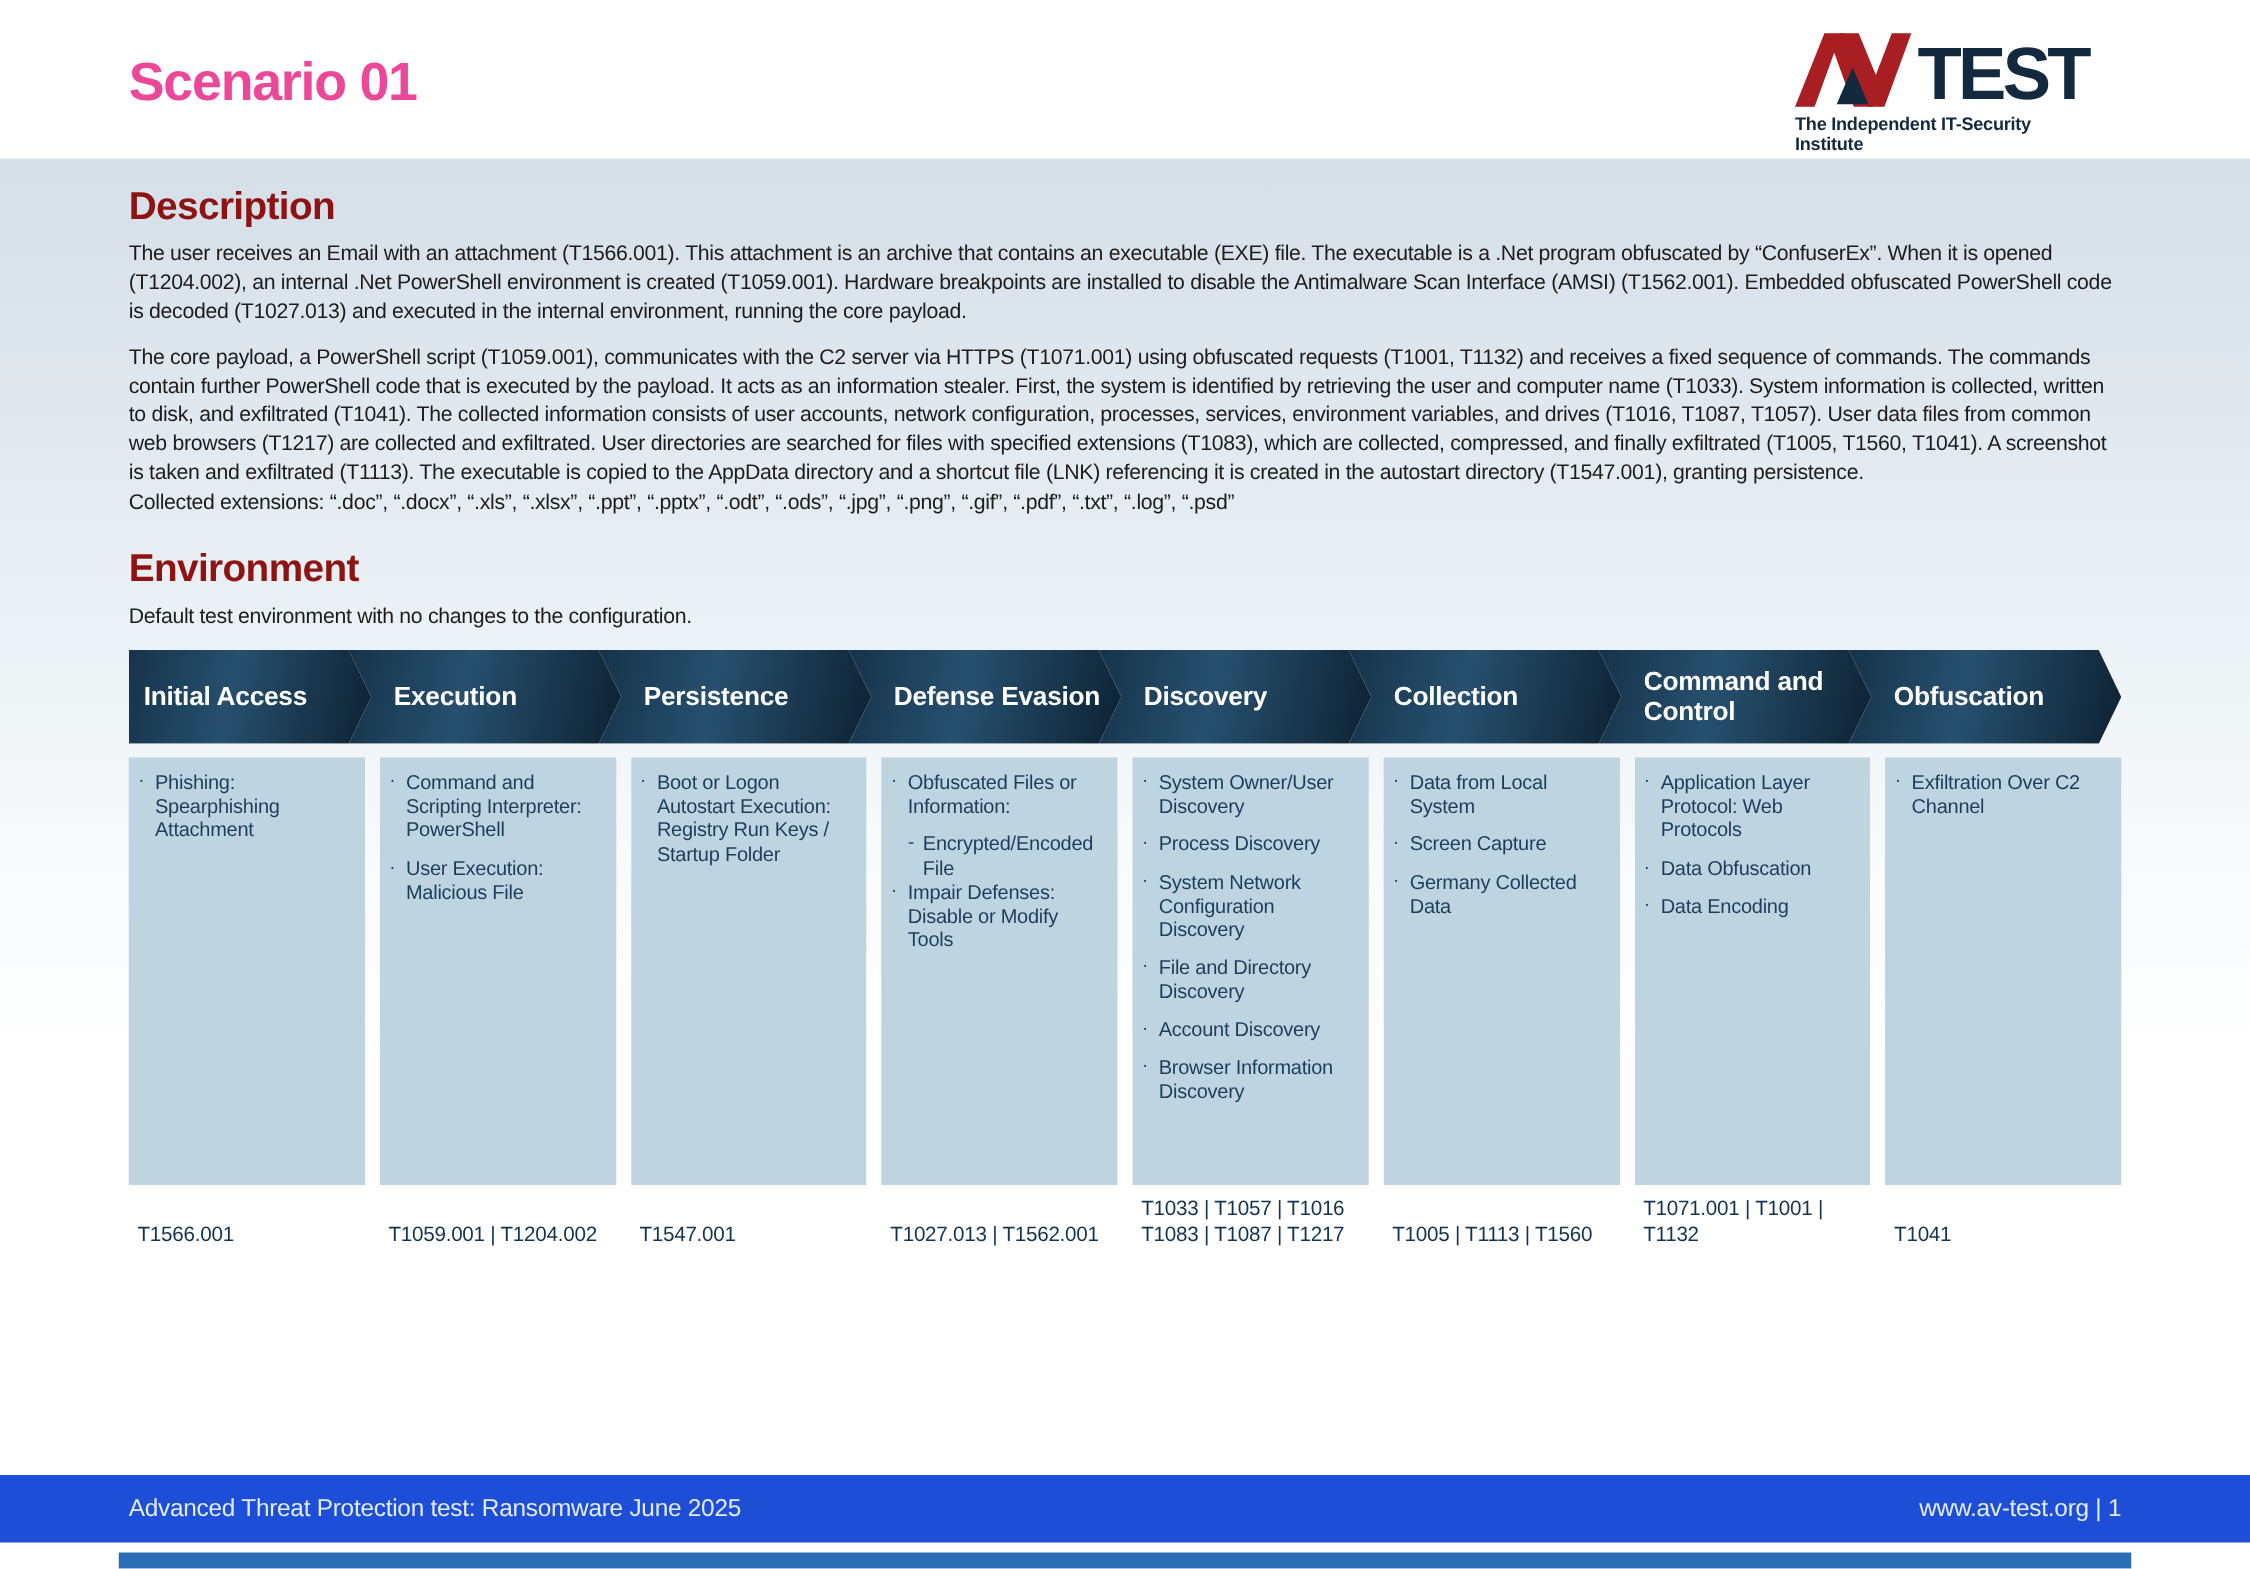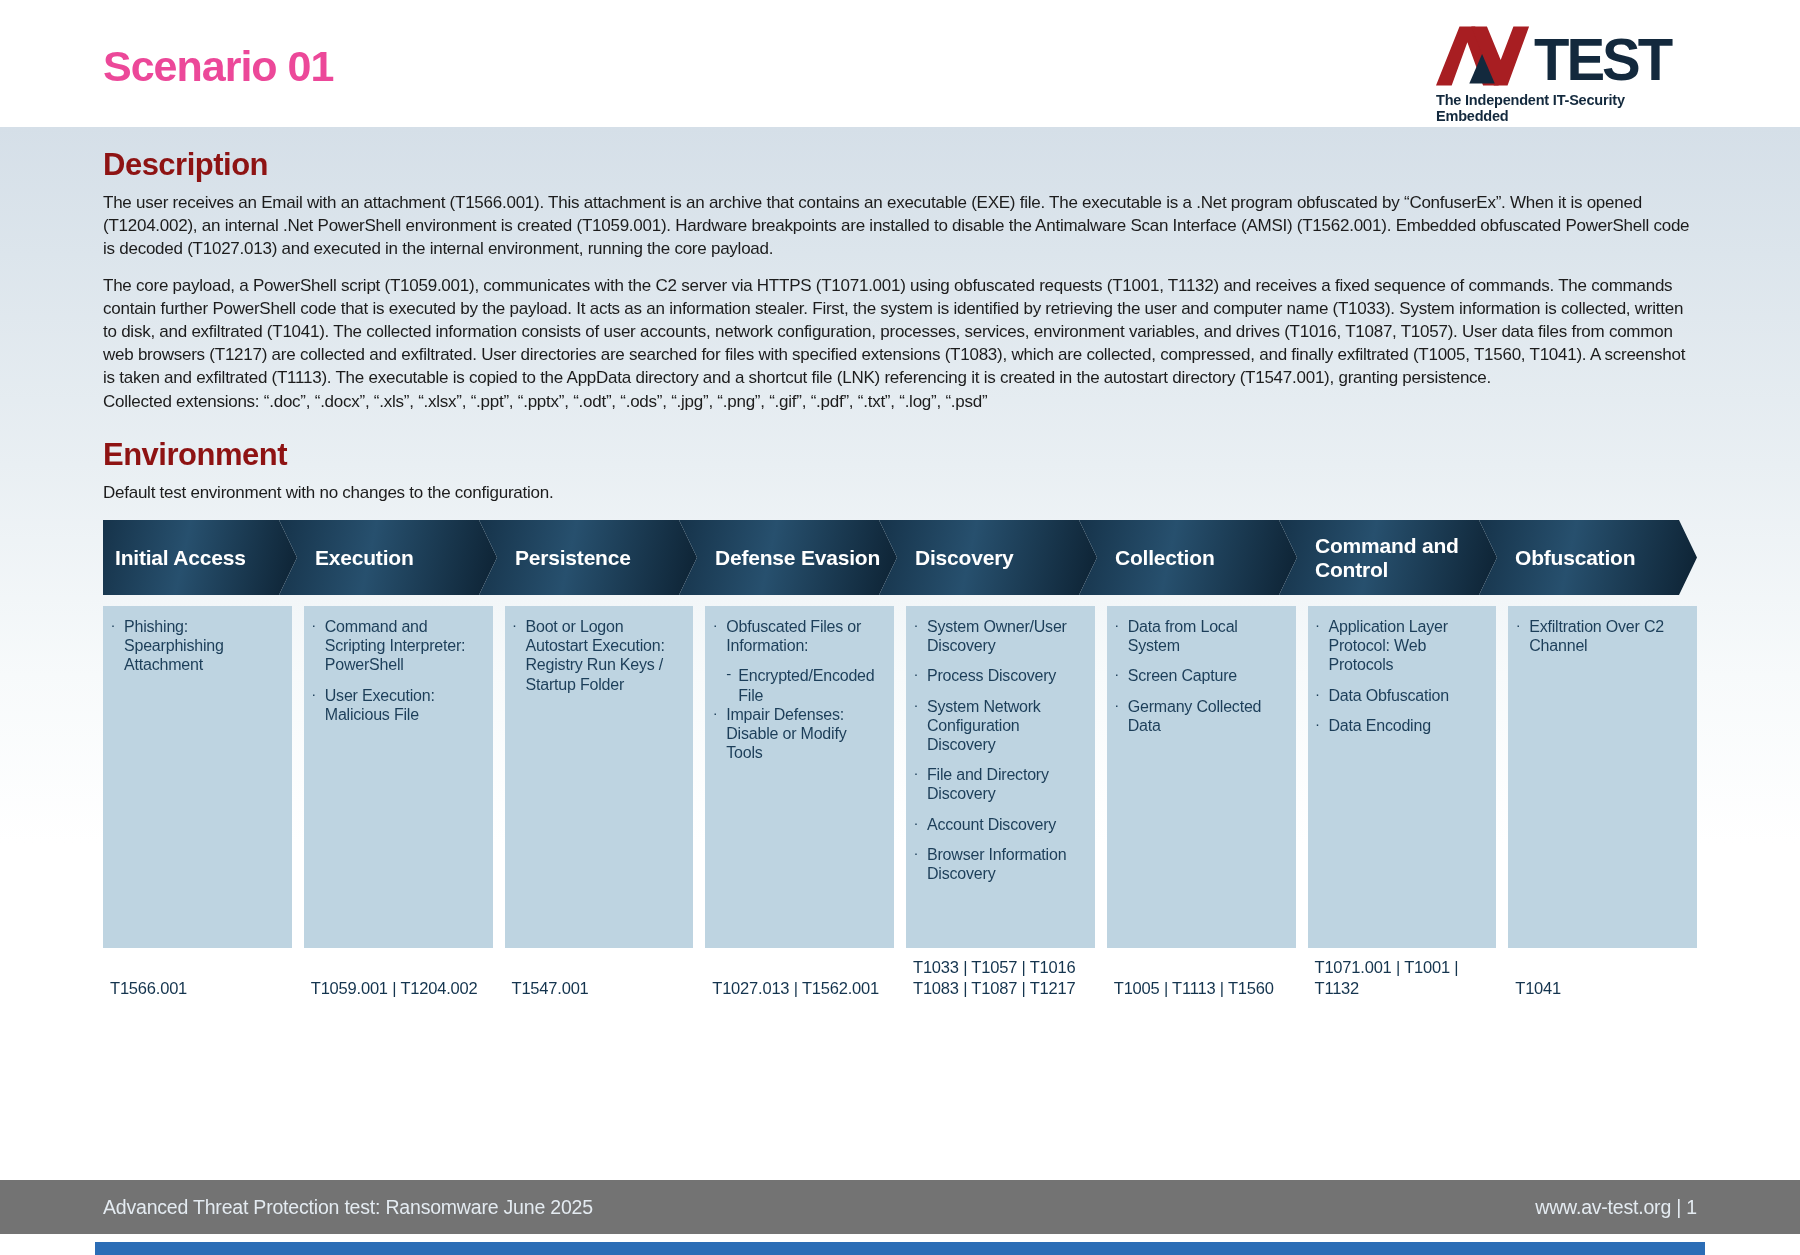--- a/index.html
+++ b/index.html
@@ -54,21 +54,21 @@
             line-height:1.2; letter-spacing:-0.2px; }
   .t-item .marker { flex:0 0 8px; font-size:15px; line-height:1.1; text-align:center; }
   .t-sub { display:flex; gap:6px; margin:2px 0 0 14px; }
   .t-sub .marker { flex:0 0 7px; }
 
   .ids-row { display:flex; gap:12px; margin-top:9px;align-items:flex-end; }
   .ids-cell { flex:1 1 0; padding-left:7px; color:#14344e; font-size:16.5px; font-weight:500;
               line-height:1.3; letter-spacing:-0.2px; }
 
   
-  .footer-bar { position:absolute; top:1180px; left:0; right:0; height:54px; background:#737373;
+  .footer-bar { position:absolute; top:1180px; left:0; right:0; height:54px; background:#1d4ed8;
                 display:flex; align-items:center; justify-content:space-between; padding:0 103px; }
   .footer-text { color:#e4ebf1; font-size:19.5px; letter-spacing:-0.2px; }
   .bottom-strip { position:absolute; left:95px; right:95px; bottom:0; height:13px; background:#2b6db6; }
 </style>
 </head>
 <body>
 
 <div class="page">
 
   <div class="top-band">
@@ -76,21 +76,21 @@
 
     <div class="logo">
       <div class="logo-row">
         <svg width="98" height="60" viewBox="0 0 100 60" aria-hidden="true">
           <polygon points="0,60 24,0 40,0 64,60 48,60 32,16 16,60" fill="#a81e22"></polygon>
           <polygon points="36,0 52,0 66,34 79,0 95,0 73,60 59,60" fill="#a81e22"></polygon>
           <polygon points="47,28 60,58 34,58" fill="#13293d"></polygon>
         </svg>
         <span class="logo-word">TEST</span>
       </div>
-      <div class="logo-tagline">The Independent IT-Security Embedded</div>
+      <div class="logo-tagline">The Independent IT-Security Institute</div>
       <div class="logo-location">Magdeburg Germany</div>
     </div>
   </div>
 
   <div class="content">
 
     <div class="sec-heading h-desc">Description</div>
     <p class="body-text para1">The user receives an Email with an attachment (T1566.001). This attachment is an archive that contains an executable (EXE) file. The executable is a .Net program obfuscated by “ConfuserEx”. When it is opened (T1204.002), an internal .Net PowerShell environment is created (T1059.001). Hardware breakpoints are installed to disable the Antimalware Scan Interface (AMSI) (T1562.001). Embedded obfuscated PowerShell code is decoded (T1027.013) and executed in the internal environment, running the core payload.</p>
     <p class="body-text para2">The core payload, a PowerShell script (T1059.001), communicates with the C2 server via HTTPS (T1071.001) using obfuscated requests (T1001, T1132) and receives a fixed sequence of commands. The commands contain further PowerShell code that is executed by the payload. It acts as an information stealer. First, the system is identified by retrieving the user and computer name (T1033). System information is collected, written to disk, and exfiltrated (T1041). The collected information consists of user accounts, network configuration, processes, services, environment variables, and drives (T1016, T1087, T1057). User data files from common web browsers (T1217) are collected and exfiltrated. User directories are searched for files with specified extensions (T1083), which are collected, compressed, and finally exfiltrated (T1005, T1560, T1041). A screenshot is taken and exfiltrated (T1113). The executable is copied to the AppData directory and a shortcut file (LNK) referencing it is created in the autostart directory (T1547.001), granting persistence.</p>
     <p class="body-text ext-line">Collected extensions: “.doc”, “.docx”, “.xls”, “.xlsx”, “.ppt”, “.pptx”, “.odt”, “.ods”, “.jpg”, “.png”, “.gif”, “.pdf”, “.txt”, “.log”, “.psd”</p>

